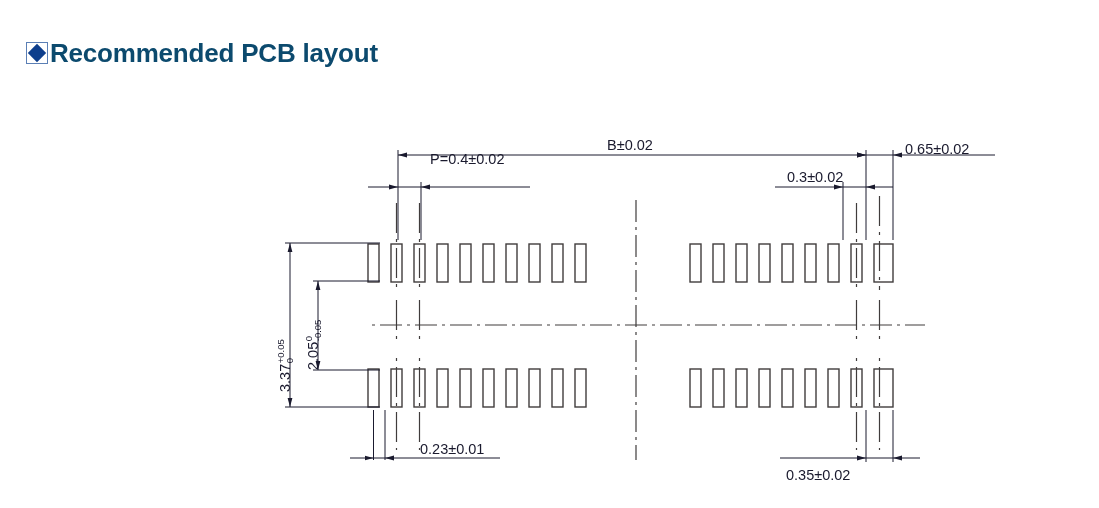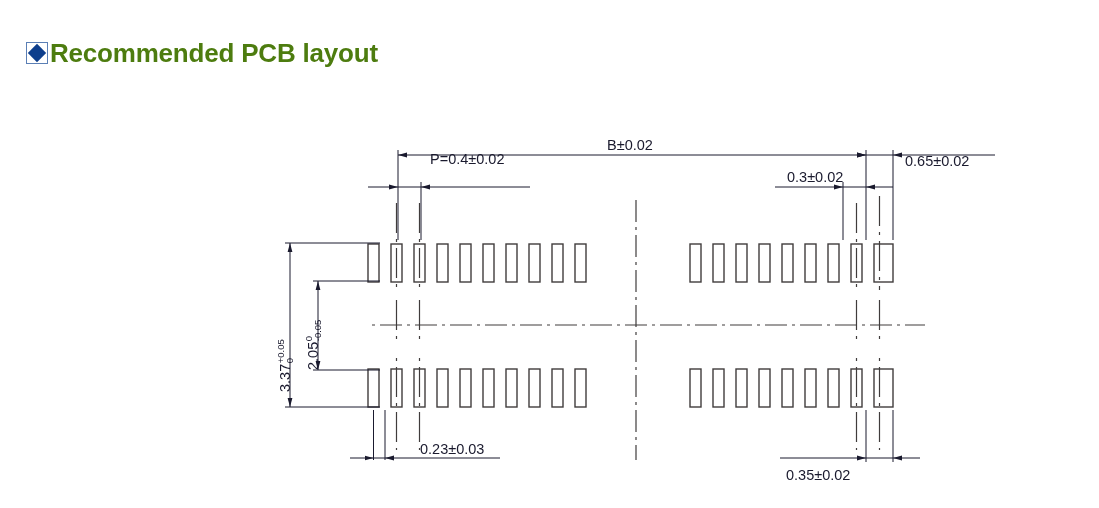--- a/index.html
+++ b/index.html
@@ -38,21 +38,21 @@
     left: 50%;
     top: 50%;
     width: 13px;
     height: 13px;
     background: #0d3e8c;
     transform: translate(-50%, -50%) rotate(45deg);
   }
   #heading-text {
     font-size: 26px;
     font-weight: bold;
-    color: #4d7c0f;
+    color: #0c4a6e;
     letter-spacing: -0.2px;
     line-height: 1;
   }
 
   
   #drawing {
     position: absolute;
     left: 0;
     top: 0;
     width: 1099px;
@@ -222,27 +222,27 @@
     <line x1="893" y1="458" x2="920" y2="458"></line>
 
     <line x1="290" y1="243" x2="290" y2="407" marker-start="url(#arrR)" marker-end="url(#arrL)"></line>
 
     <line x1="318" y1="281" x2="318" y2="370" marker-start="url(#arrR)" marker-end="url(#arrL)"></line>
   </g>
 </svg>
 
 <div class="dim-label" style="left:607px; top:138px;">B±0.02</div>
 
-<div class="dim-label" style="left:905px; top:154px;">0.65±0.02</div>
+<div class="dim-label" style="left:905px; top:142px;">0.65±0.02</div>
 
 <div class="dim-label" style="left:430px; top:152px;">P=0.4±0.02</div>
 
 <div class="dim-label" style="left:779px; top:170px;margin-left:8px;">0.3±0.02</div>
 
-<div class="dim-label" style="left:420px; top:442px;">0.23±0.03</div>
+<div class="dim-label" style="left:420px; top:442px;">0.23±0.01</div>
 
 <div class="dim-label" style="left:786px; top:468px;">0.35±0.02</div>
 
 <div class="dim-label vert" style="left:276px; top:392px;">
   <span>3.37</span><span class="tol-stack">
       <span class="sup">+0.05</span>
       <span class="sub">0</span>
     </span>
 </div>
 

